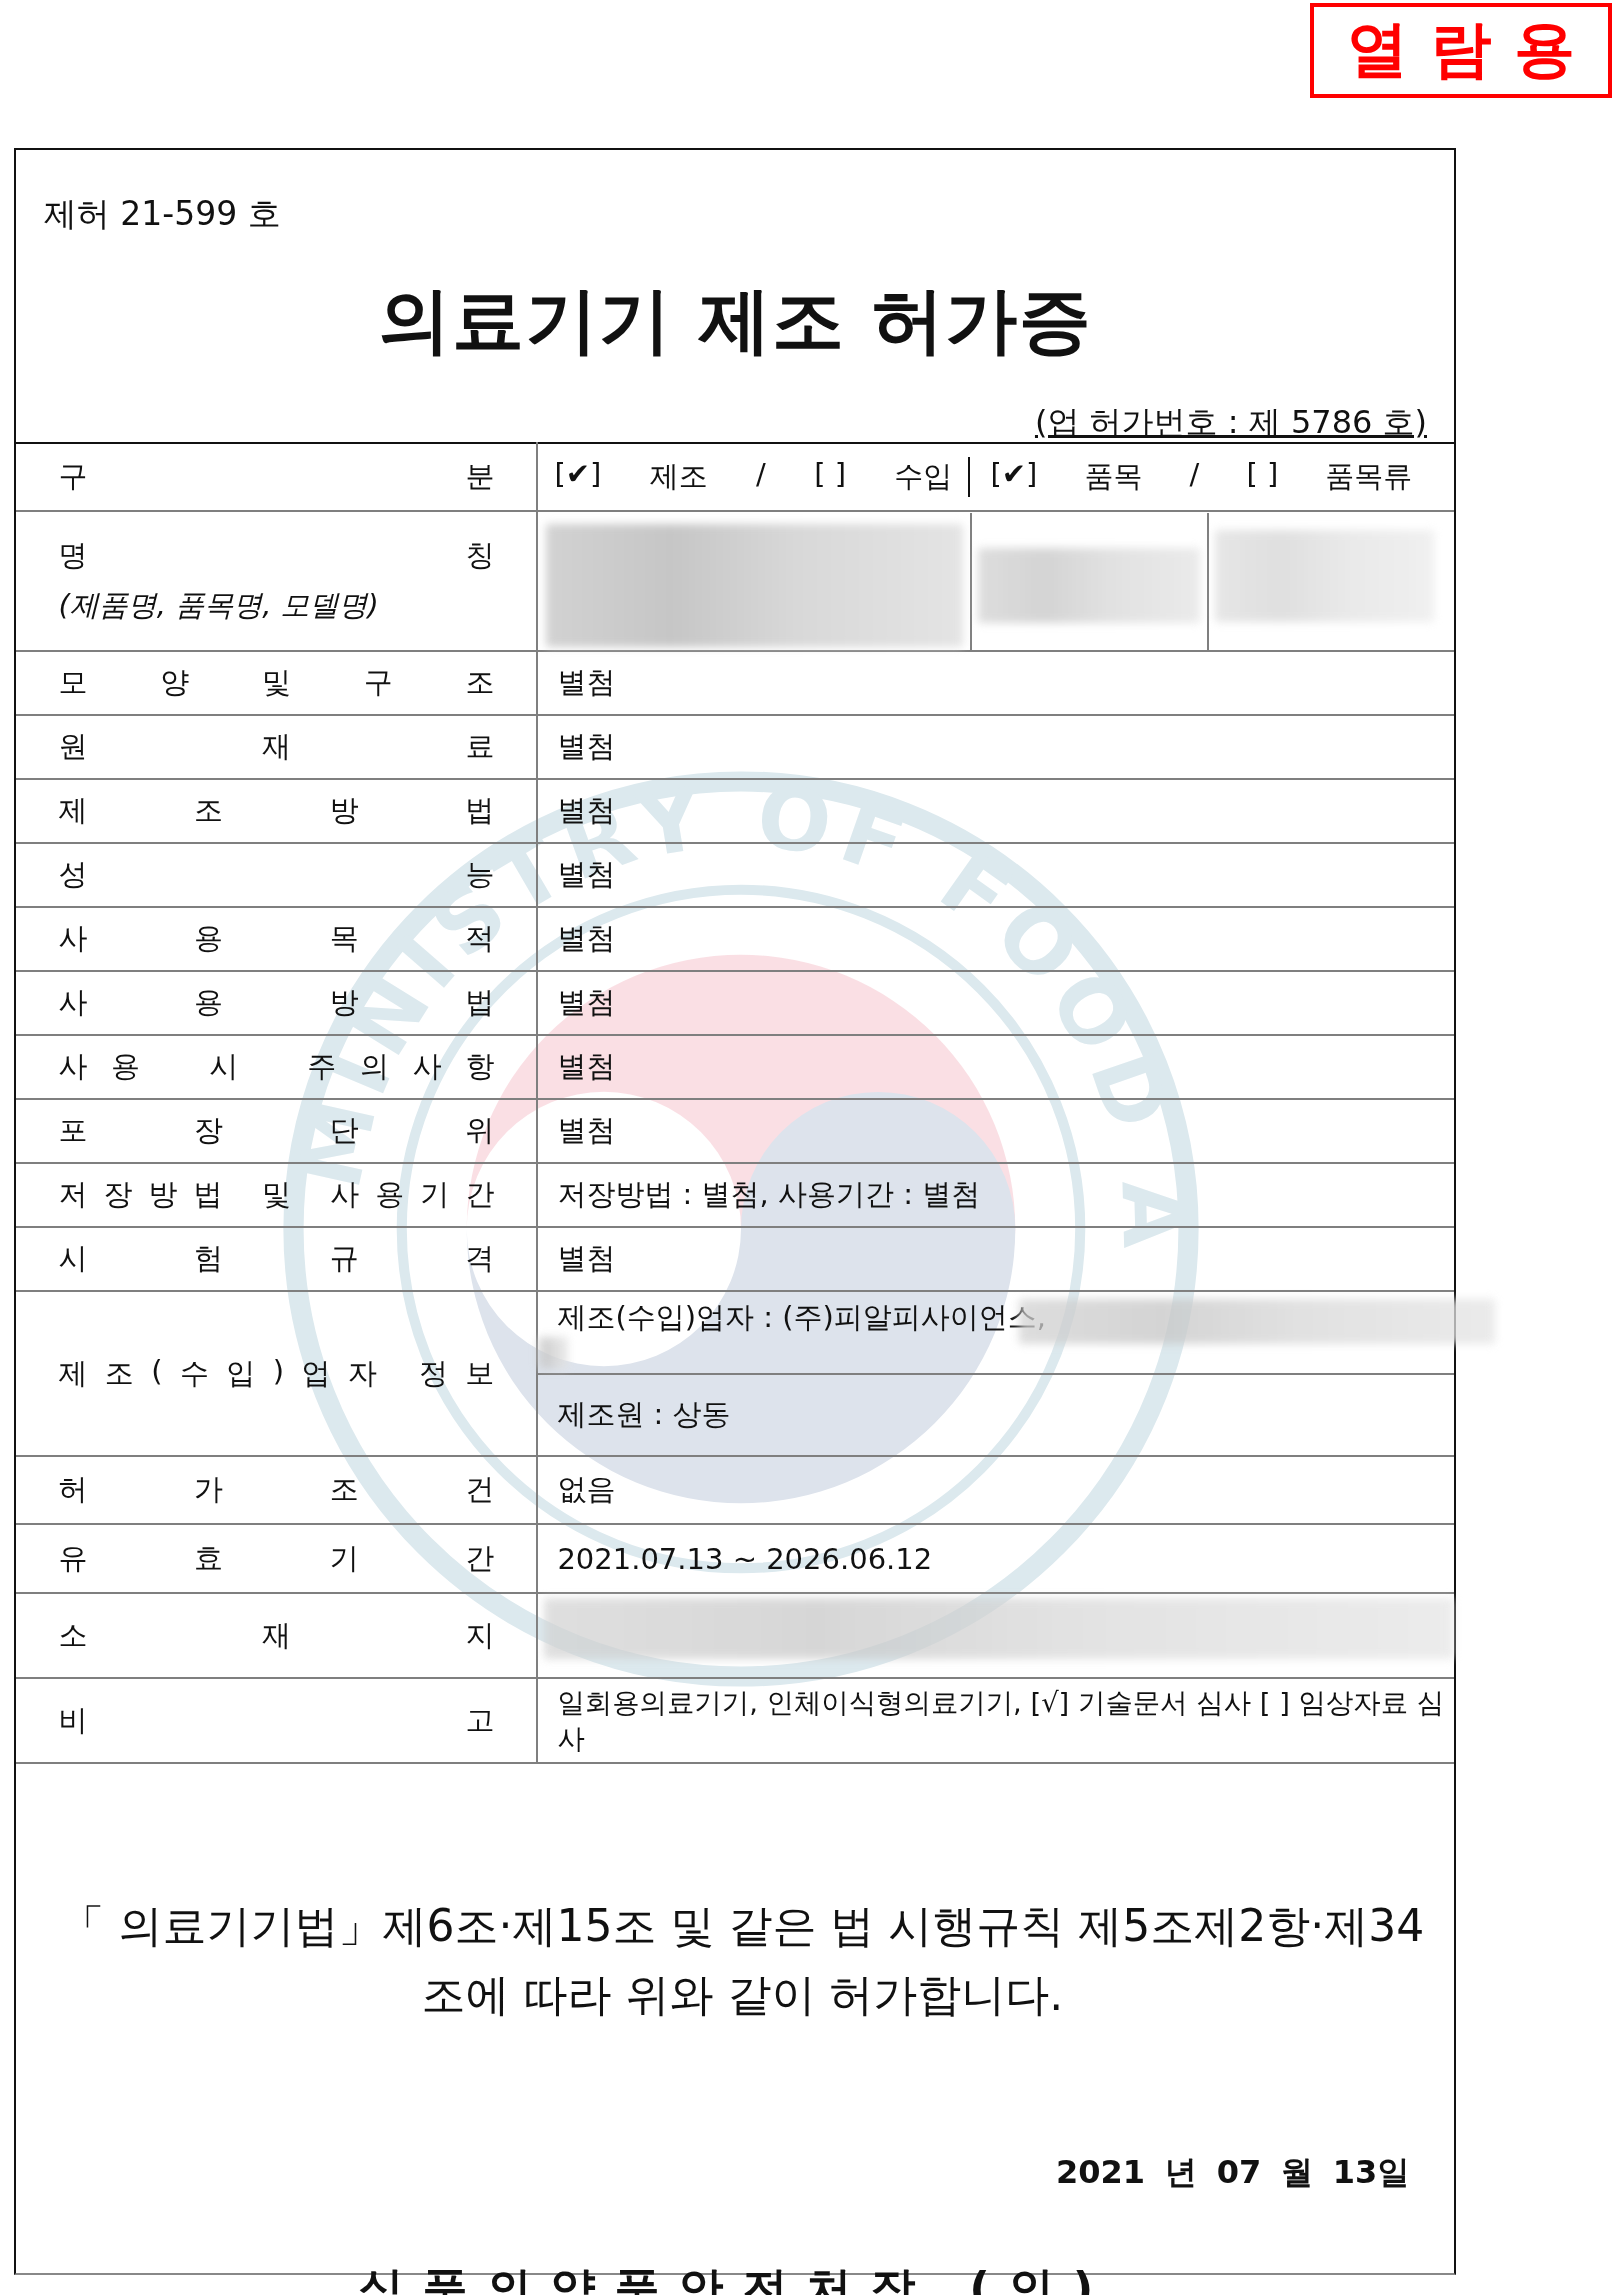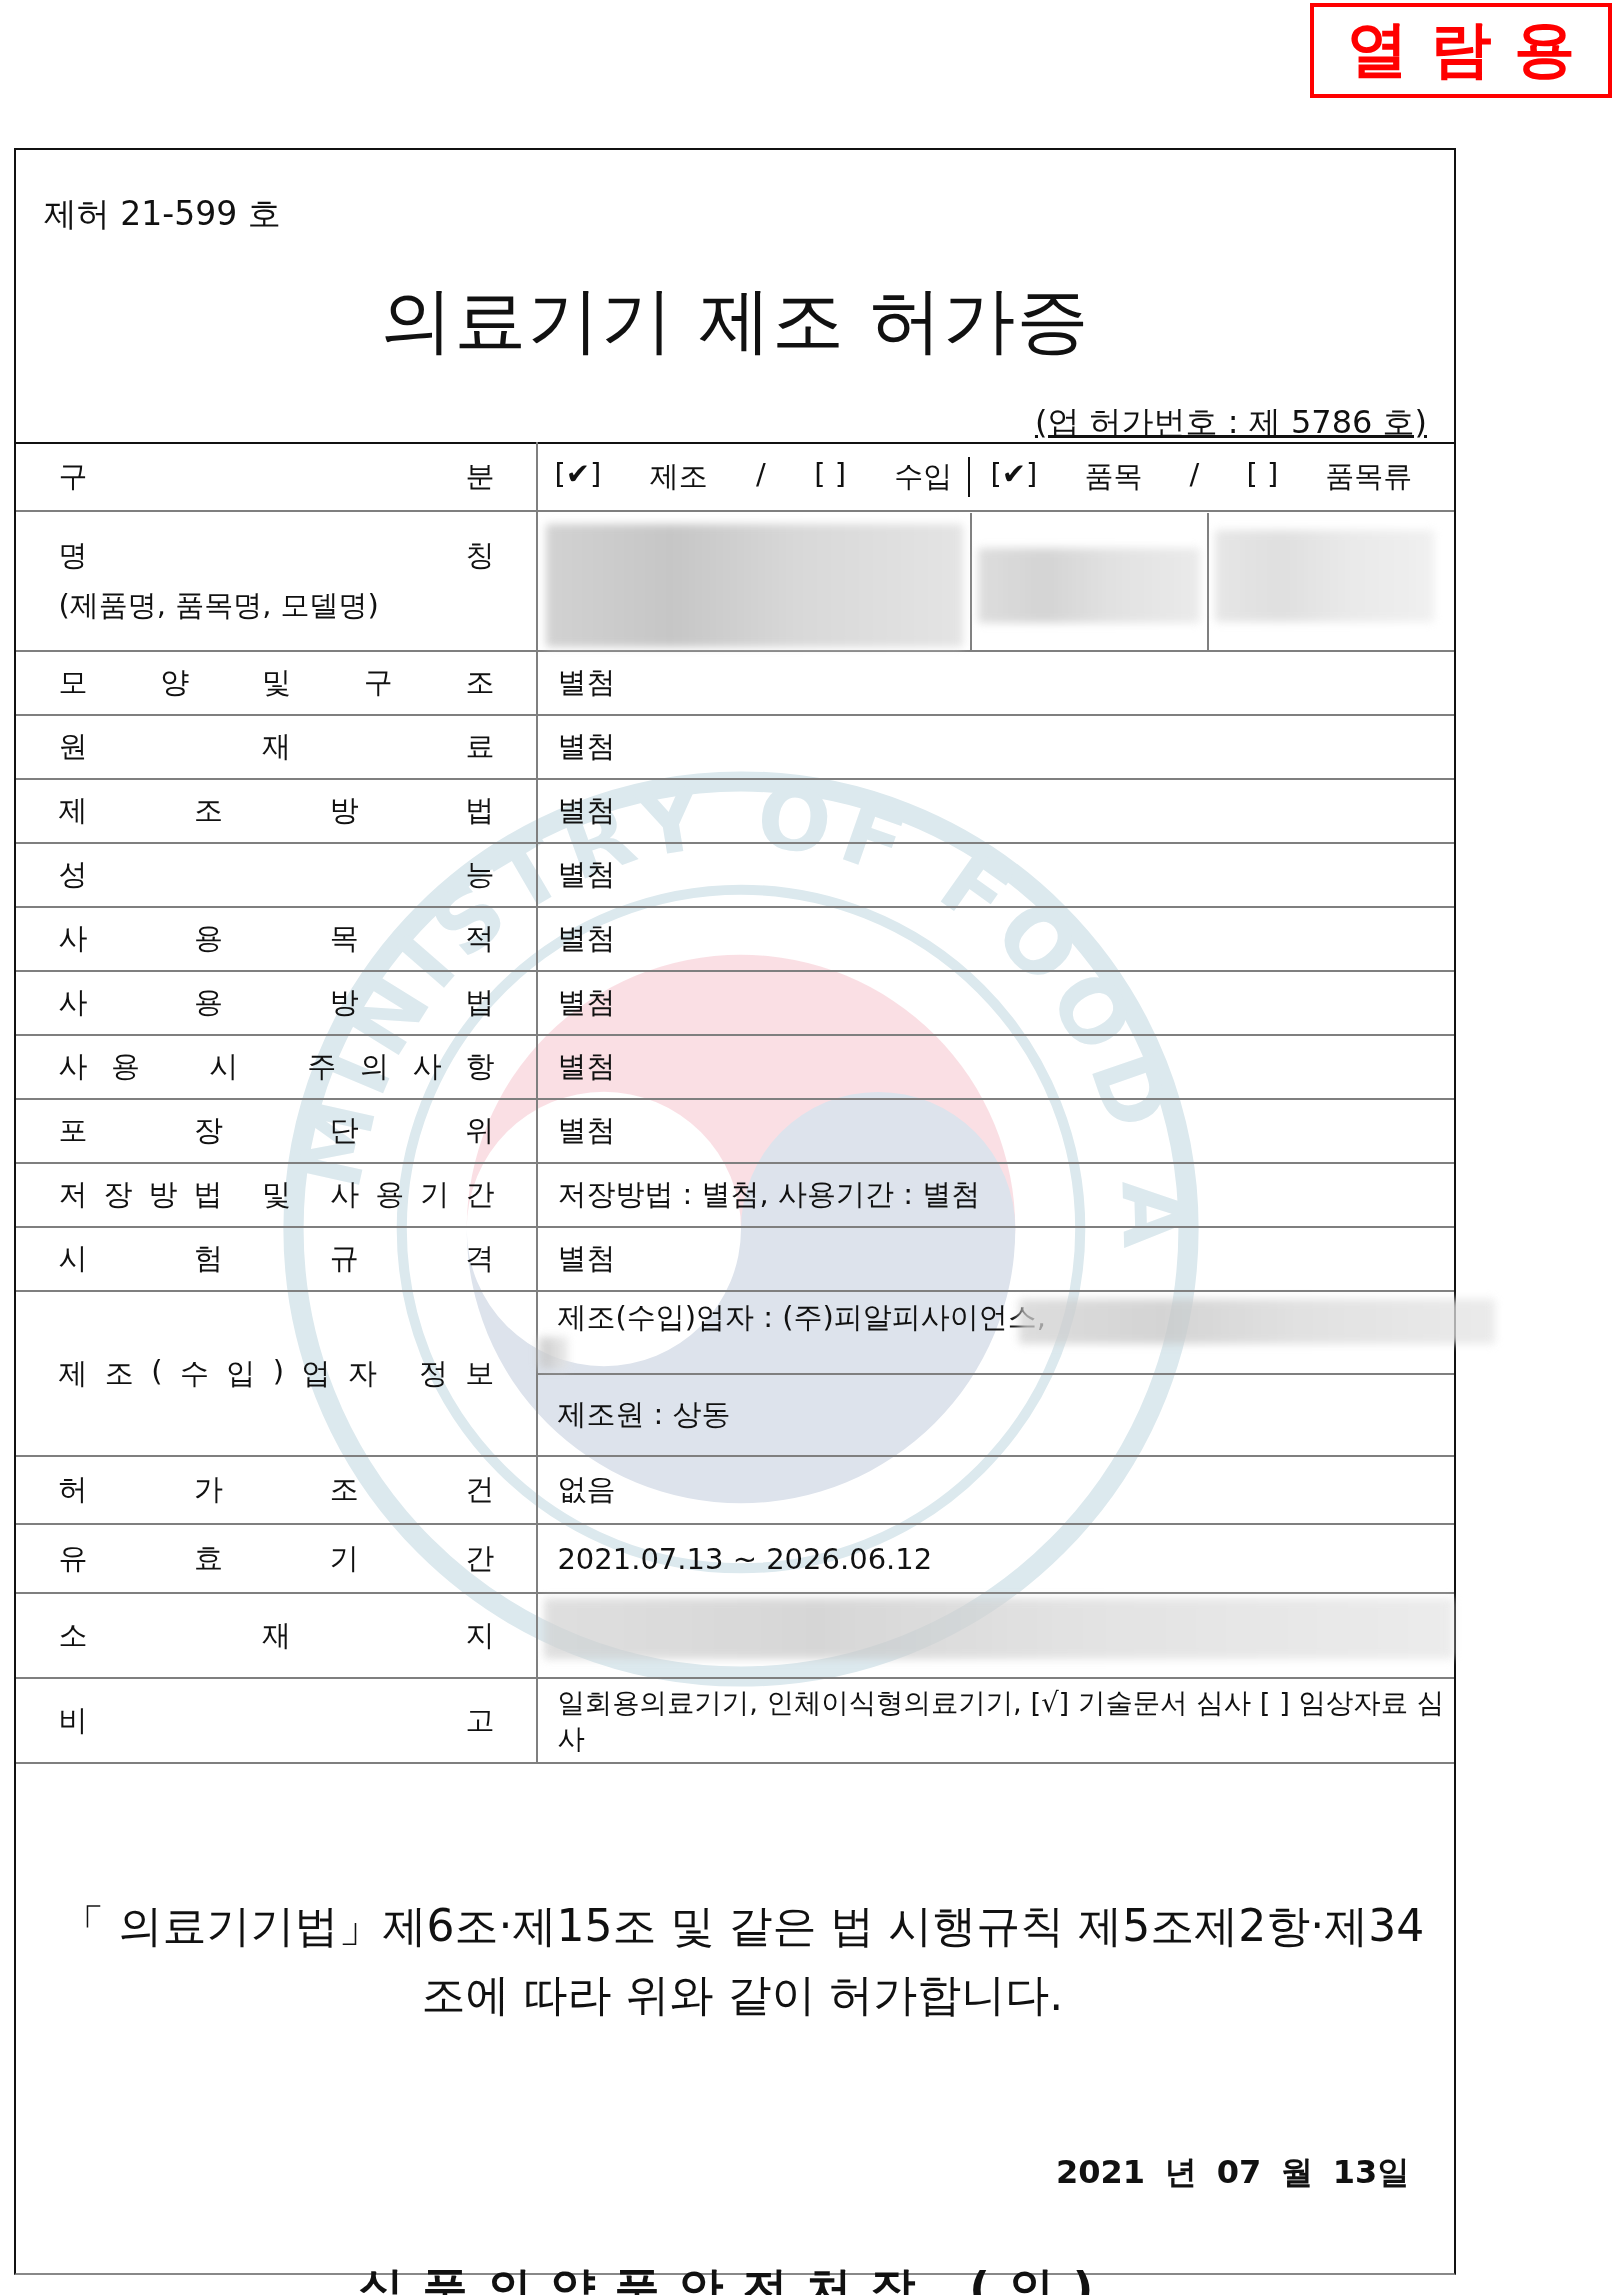--- a/index.html
+++ b/index.html
@@ -10,21 +10,21 @@
            border:4.3px solid #ff0000; box-sizing:border-box;
            display:flex; align-items:center; justify-content:space-around;
            color:#ff0000; font-weight:bold; font-size:61px; padding:0 21.7px; }
 
   .doc { position:absolute; left:14.4px; top:148px; width:1442px; height:2127px;
          border:2.2px solid #111; border-bottom:2.9px solid #888; box-sizing:border-box; background:transparent; }
 
   .watermark { position:absolute; left:245px; top:599px; width:960px; height:960px; pointer-events:none; z-index:0; }
 
   .permit-no { position:absolute; left:27.4px; top:42px; font-size:33px; }
-  .title { position:absolute; left:0; right:0; top:123px; text-align:center; font-size:72px; font-weight:normal; letter-spacing:1.4px; }
+  .title { position:absolute; left:0; right:0; top:123px; text-align:center; font-size:72px; font-weight:bold; letter-spacing:1.4px; }
   .biz-no { position:absolute; right:27.4px; top:251px; font-size:32px;text-decoration:underline; }
 
   table.grid { position:absolute; left:0; top:292px; width:1438px; border-collapse:collapse; z-index:1; table-layout:fixed; }
   table.grid td { border-top:2.9px solid #7f7f7f; border-bottom:2.9px solid #7f7f7f; font-size:29px; padding:0; vertical-align:middle; }
   table.grid tr:first-child td { border-top:2.9px solid #111; }
   td.label { width:436px; border-right:2.2px solid #7f7f7f; padding-left:42px !important; padding-right:42px !important; }
   td.val { padding-left:19px !important; }
   .spread { display:flex; justify-content:space-between; width:100%; }
 
   .check-row { display:flex; align-items:center; height:100%; }
@@ -103,21 +103,21 @@
         </div>
       </td>
     </tr>
 
     <tr style="height:140px">
       <td class="label">
         <div class="spread">
           <span>명</span>
           <span>칭</span>
         </div>
-        <div style="margin-top:10px;">(제품명, 품목명, 모델명)</div>
+        <div style="margin-top:10px;font-style:italic;">(제품명, 품목명, 모델명)</div>
       </td>
       <td>
         <div class="name-cells">
           <div class="nc1">
                 <div class="blur" style="position:absolute;left:7.2px;top:11.5px;width:417px;height:123px;"></div>
               </div>
           <div class="nc2">
                 <div class="blur" style="position:absolute;left:5.8px;top:35px;width:222px;height:75px;opacity:.75"></div>
               </div>
           <div class="nc3">

